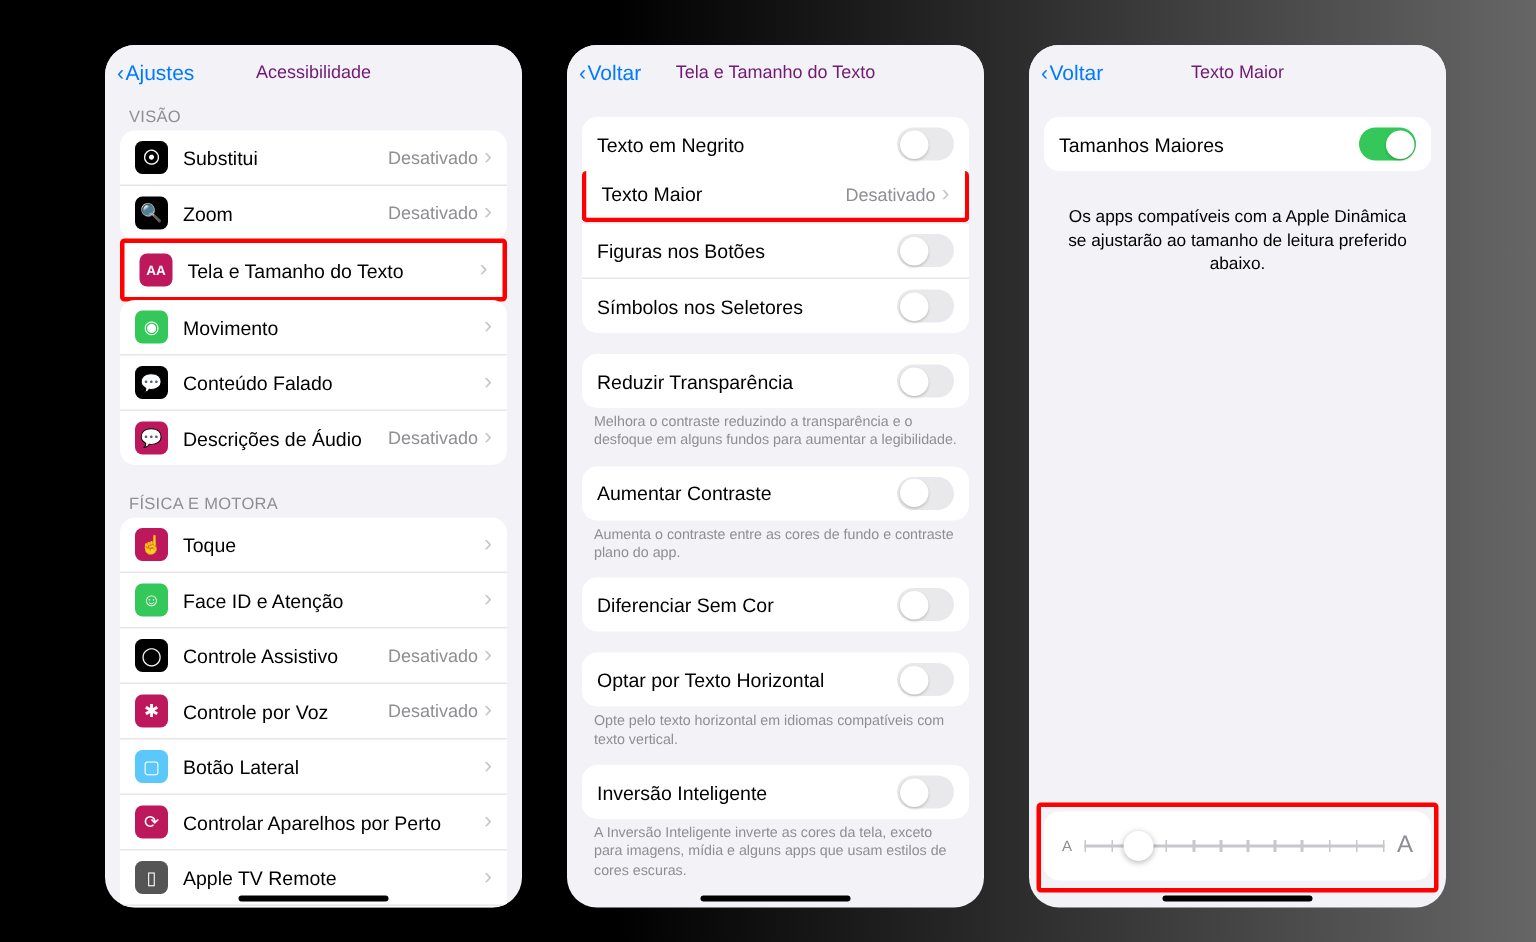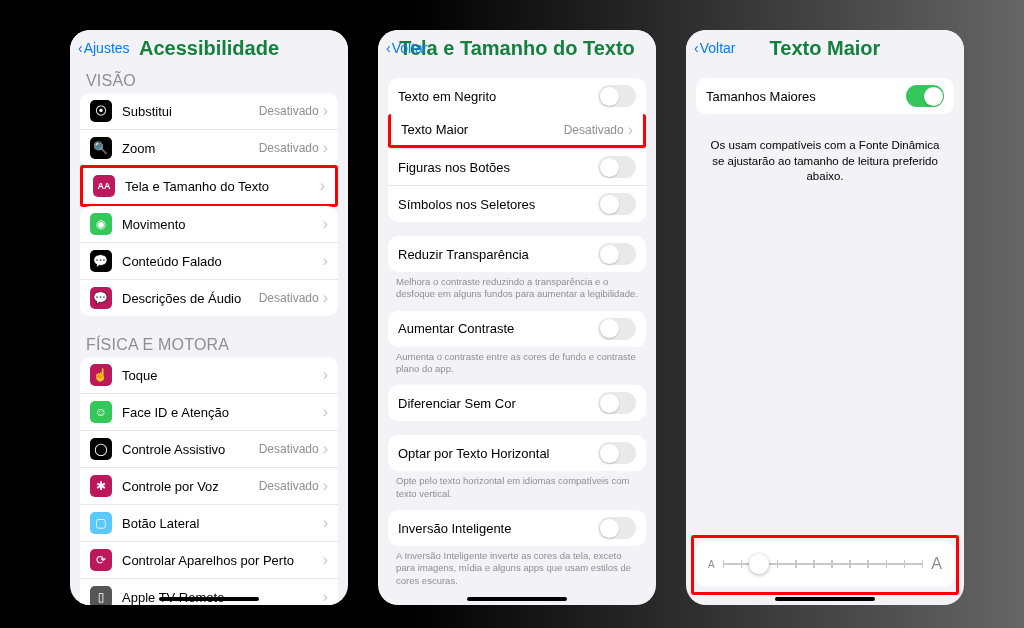--- a/index.html
+++ b/index.html
@@ -34,23 +34,23 @@
   }
   .nav-back {
     position: absolute;
     left: 8px;
     display: flex;
     align-items: center;
     color: #007aff;
     font-size: 14px;
     gap: 1px;
   }
-  .nav-title { font-size: 20px; font-weight: 700; color: #15803d; }
+  .nav-title { font-size: 12px; font-weight: 400; color: #701a75; }
   .section-header {
-    font-size: 16px;
+    font-size: 11px;
     color: #8e8e93;
     text-transform: uppercase;
     padding: 6px 16px 3px;
     letter-spacing: 0.2px;
   }
   .group {
     background: #fff;
     border-radius: 10px;
     margin: 0 10px 14px;
     overflow: hidden;
@@ -329,21 +329,21 @@
     </div>
     <div class="nav-title">Texto Maior</div>
   </div>
   <div class="content">
     <div class="group" style="margin-top:12px">
       <div class="row">
         <div class="row-label">Tamanhos Maiores</div>
         <div class="toggle on"></div>
       </div>
     </div>
-    <div class="desc-text">Os usam compatíveis com a Fonte Dinâmica se ajustarão ao tamanho de leitura preferido abaixo.</div>
+    <div class="desc-text">Os apps compatíveis com a Apple Dinâmica se ajustarão ao tamanho de leitura preferido abaixo.</div>
   </div>
 
   <div class="slider-wrap">
     <div class="slider">
       <span class="A-small">A</span>
       <div class="slider-track">
         <div class="slider-tick"></div>
         <div class="slider-tick"></div>
         <div class="slider-tick"></div>
         <div class="slider-tick"></div>

